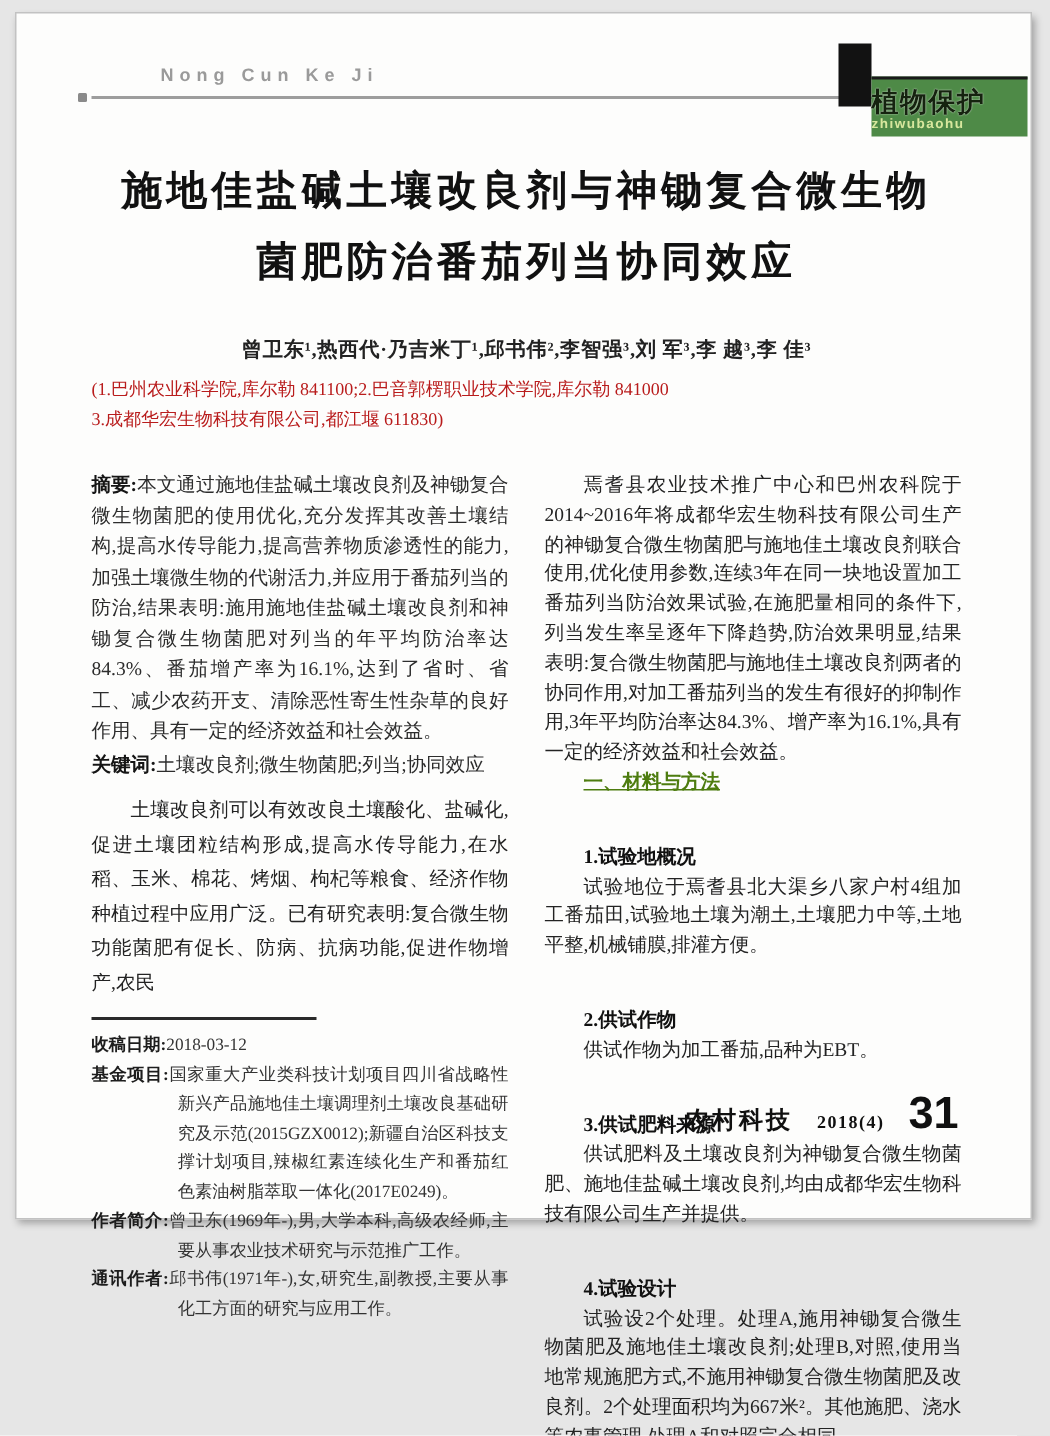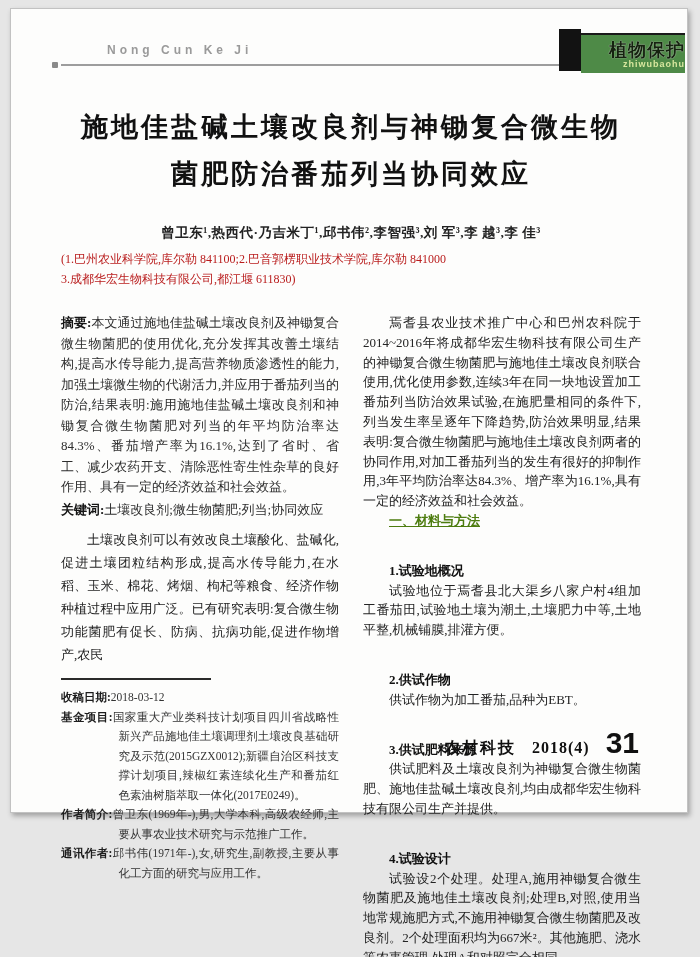--- a/index.html
+++ b/index.html
@@ -29,22 +29,22 @@
     position:relative;margin-top:7px;height:2px;background:#9d9d9d;width:576px;
   }
   .header-rule::before{
     content:"";position:absolute;left:-9px;top:-2px;width:6px;height:6px;background:#8a8a8a;border-radius:1px;
   }
   .badge{
     position:absolute;right:-44px;top:-16px;display:flex;align-items:stretch;z-index:3;
   }
   .badge-black{width:22px;height:42px;background:#121212;margin-top:2px;}
   .badge-body{
-    width:104px;height:36px;margin-top:6px;
-    display:flex;flex-direction:column;align-items:flex-end;justify-content:center;
+    width:104px;height:36px;margin-top:24px;
+    display:flex;flex-direction:column;align-items:flex-start;justify-content:center;
     border-top:2px solid #1a1a1a;
     padding-top:2px;
   }
   .badge-title{
     font-size:18px;font-weight:bold;color:#15230f;line-height:18px;letter-spacing:1px;
     text-shadow:0 0 1px #ffffff;
   }
   .badge-pinyin{
     font-family:"Liberation Sans","DejaVu Sans",sans-serif;
     font-size:9px;font-weight:bold;line-height:10px;letter-spacing:1px;
@@ -79,21 +79,21 @@
   .blk.continuation{text-indent:0;}
   .blk.paragraph{text-indent:2em;}
   .blk.heading1{font-weight:bold;text-indent:2em;color:#4d7c0f;text-decoration:underline;}
   .blk.heading2{font-weight:bold;text-indent:2em;color:#111;margin-top:30px;}
   
   .footer{
     position:absolute;right:48px;bottom:52px;
     display:flex;align-items:baseline;gap:16px;
   }
   .footer-journal{font-weight:bold;font-size:16px;color:#101010;letter-spacing:2px;}
-  .footer-issue{font-weight:bold;font-size:16px;color:#101010;letter-spacing:1px;margin-top:16px;}
+  .footer-issue{font-weight:bold;font-size:12px;color:#101010;letter-spacing:1px;margin-top:16px;}
   .footer-page{font-weight:bold;font-size:30px;color:#101010;font-family:"Liberation Sans","DejaVu Sans",sans-serif;}
 </style>
 </head>
 <body>
 
 <div class="page">
 
   <div class="header">
     <div class="journal-pinyin">Nong Cun Ke Ji</div>
     <div class="header-rule"></div>

